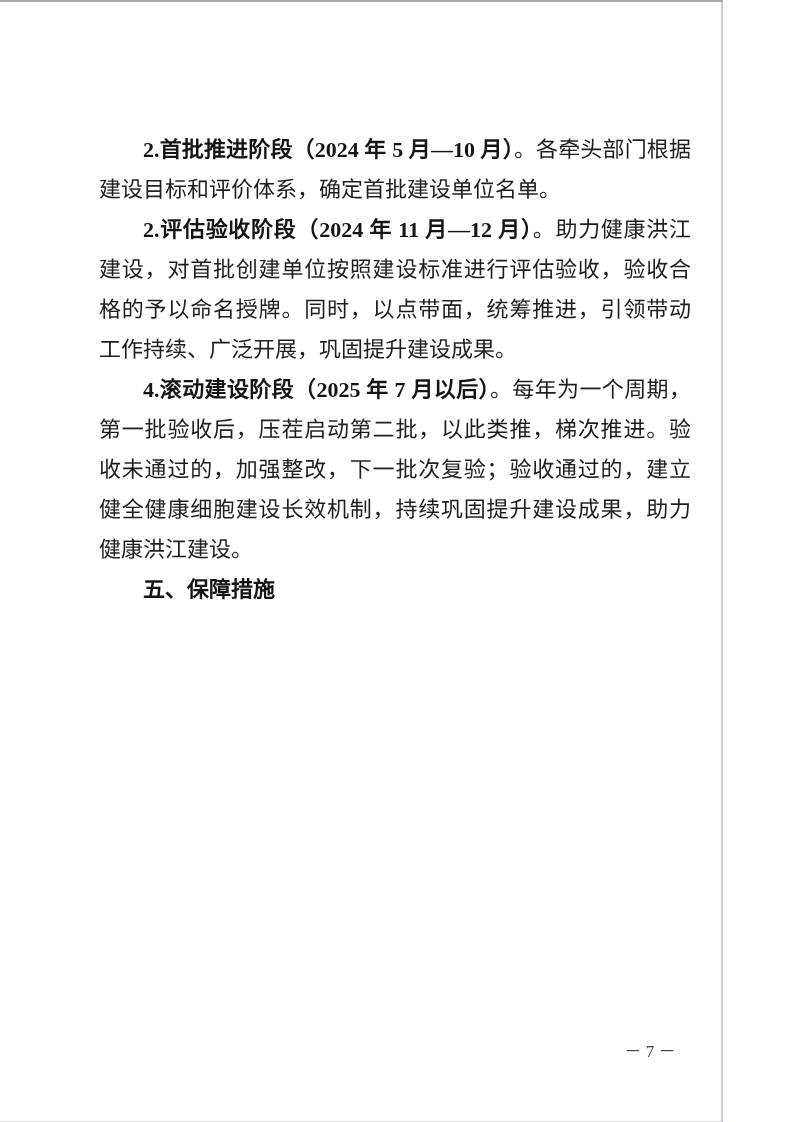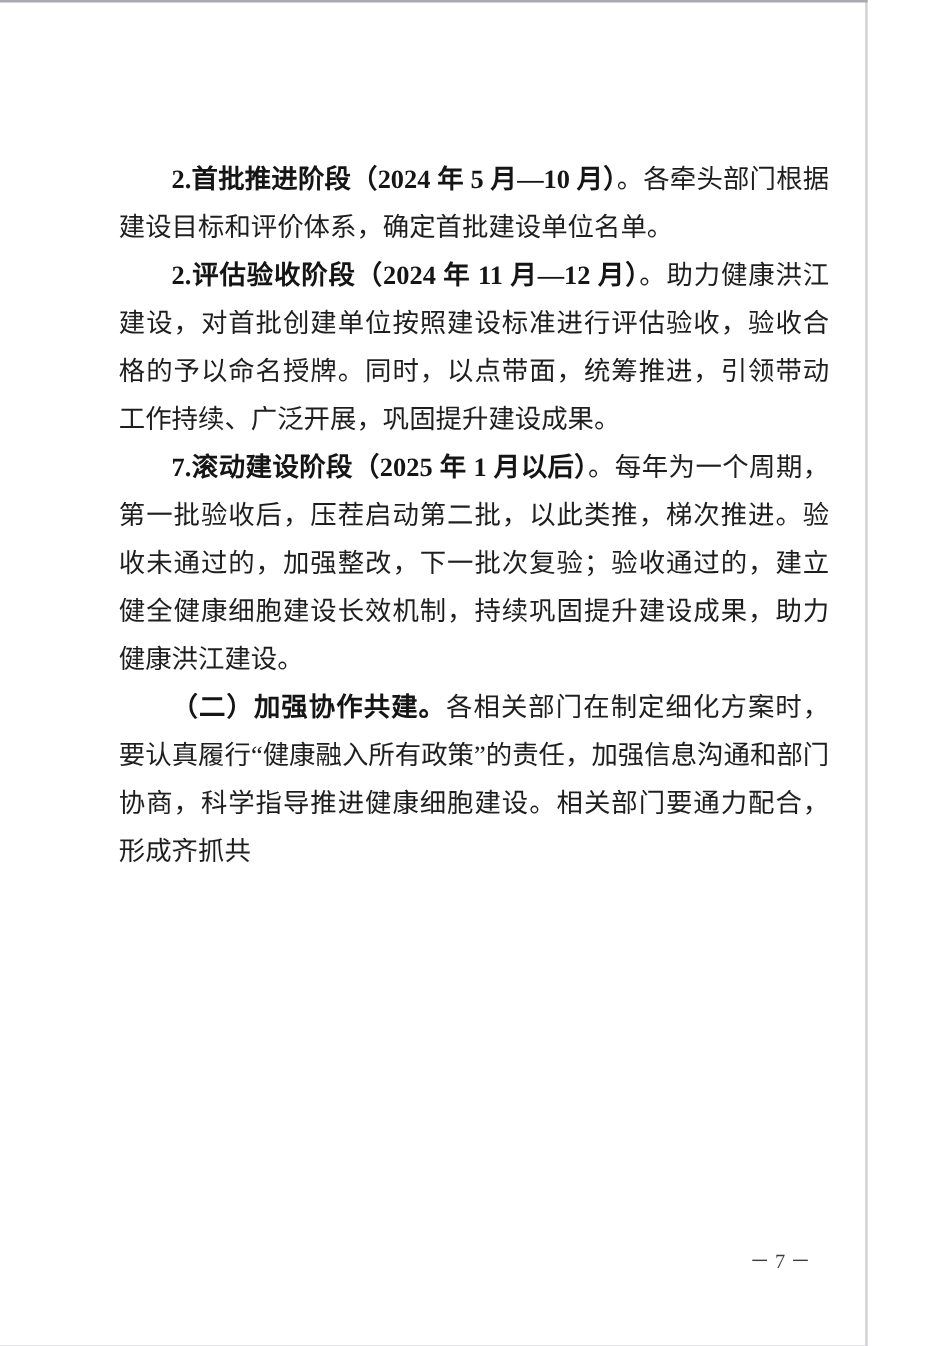--- a/index.html
+++ b/index.html
@@ -56,22 +56,22 @@
 </head>
 <body>
 
 <div class="page">
   <div class="content">
 
     <p><b>2.首批推进阶段（2024 年 5 月—10 月）</b><span>。各牵头部门根据建设目标和评价体系，确定首批建设单位名单。</span></p>
 
     <p><b>2.评估验收阶段（2024 年 11 月—12 月）</b><span>。助力健康洪江建设，对首批创建单位按照建设标准进行评估验收，验收合格的予以命名授牌。同时，以点带面，统筹推进，引领带动工作持续、广泛开展，巩固提升建设成果。</span></p>
 
-    <p><b>7.滚动建设阶段（2025 年 1 月以后）</b><span>。每年为一个周期，第一批验收后，压茬启动第二批，以此类推，梯次推进。验收未通过的，加强整改，下一批次复验；验收通过的，建立健全健康细胞建设长效机制，持续巩固提升建设成果，助力健康洪江建设。</span></p>
+    <p><b>4.滚动建设阶段（2025 年 7 月以后）</b><span>。每年为一个周期，第一批验收后，压茬启动第二批，以此类推，梯次推进。验收未通过的，加强整改，下一批次复验；验收通过的，建立健全健康细胞建设长效机制，持续巩固提升建设成果，助力健康洪江建设。</span></p>
+
+    <p class="heading">五、保障措施</p>
 
 
-
-    <p><b>（二）加强协作共建。</b><span>各相关部门在制定细化方案时，要认真履行“健康融入所有政策”的责任，加强信息沟通和部门协商，科学指导推进健康细胞建设。相关部门要通力配合，形成齐抓共</span></p>
 
   </div>
 
   <div class="page-number">－ 7 －</div>
 </div>
 
 </body></html>

